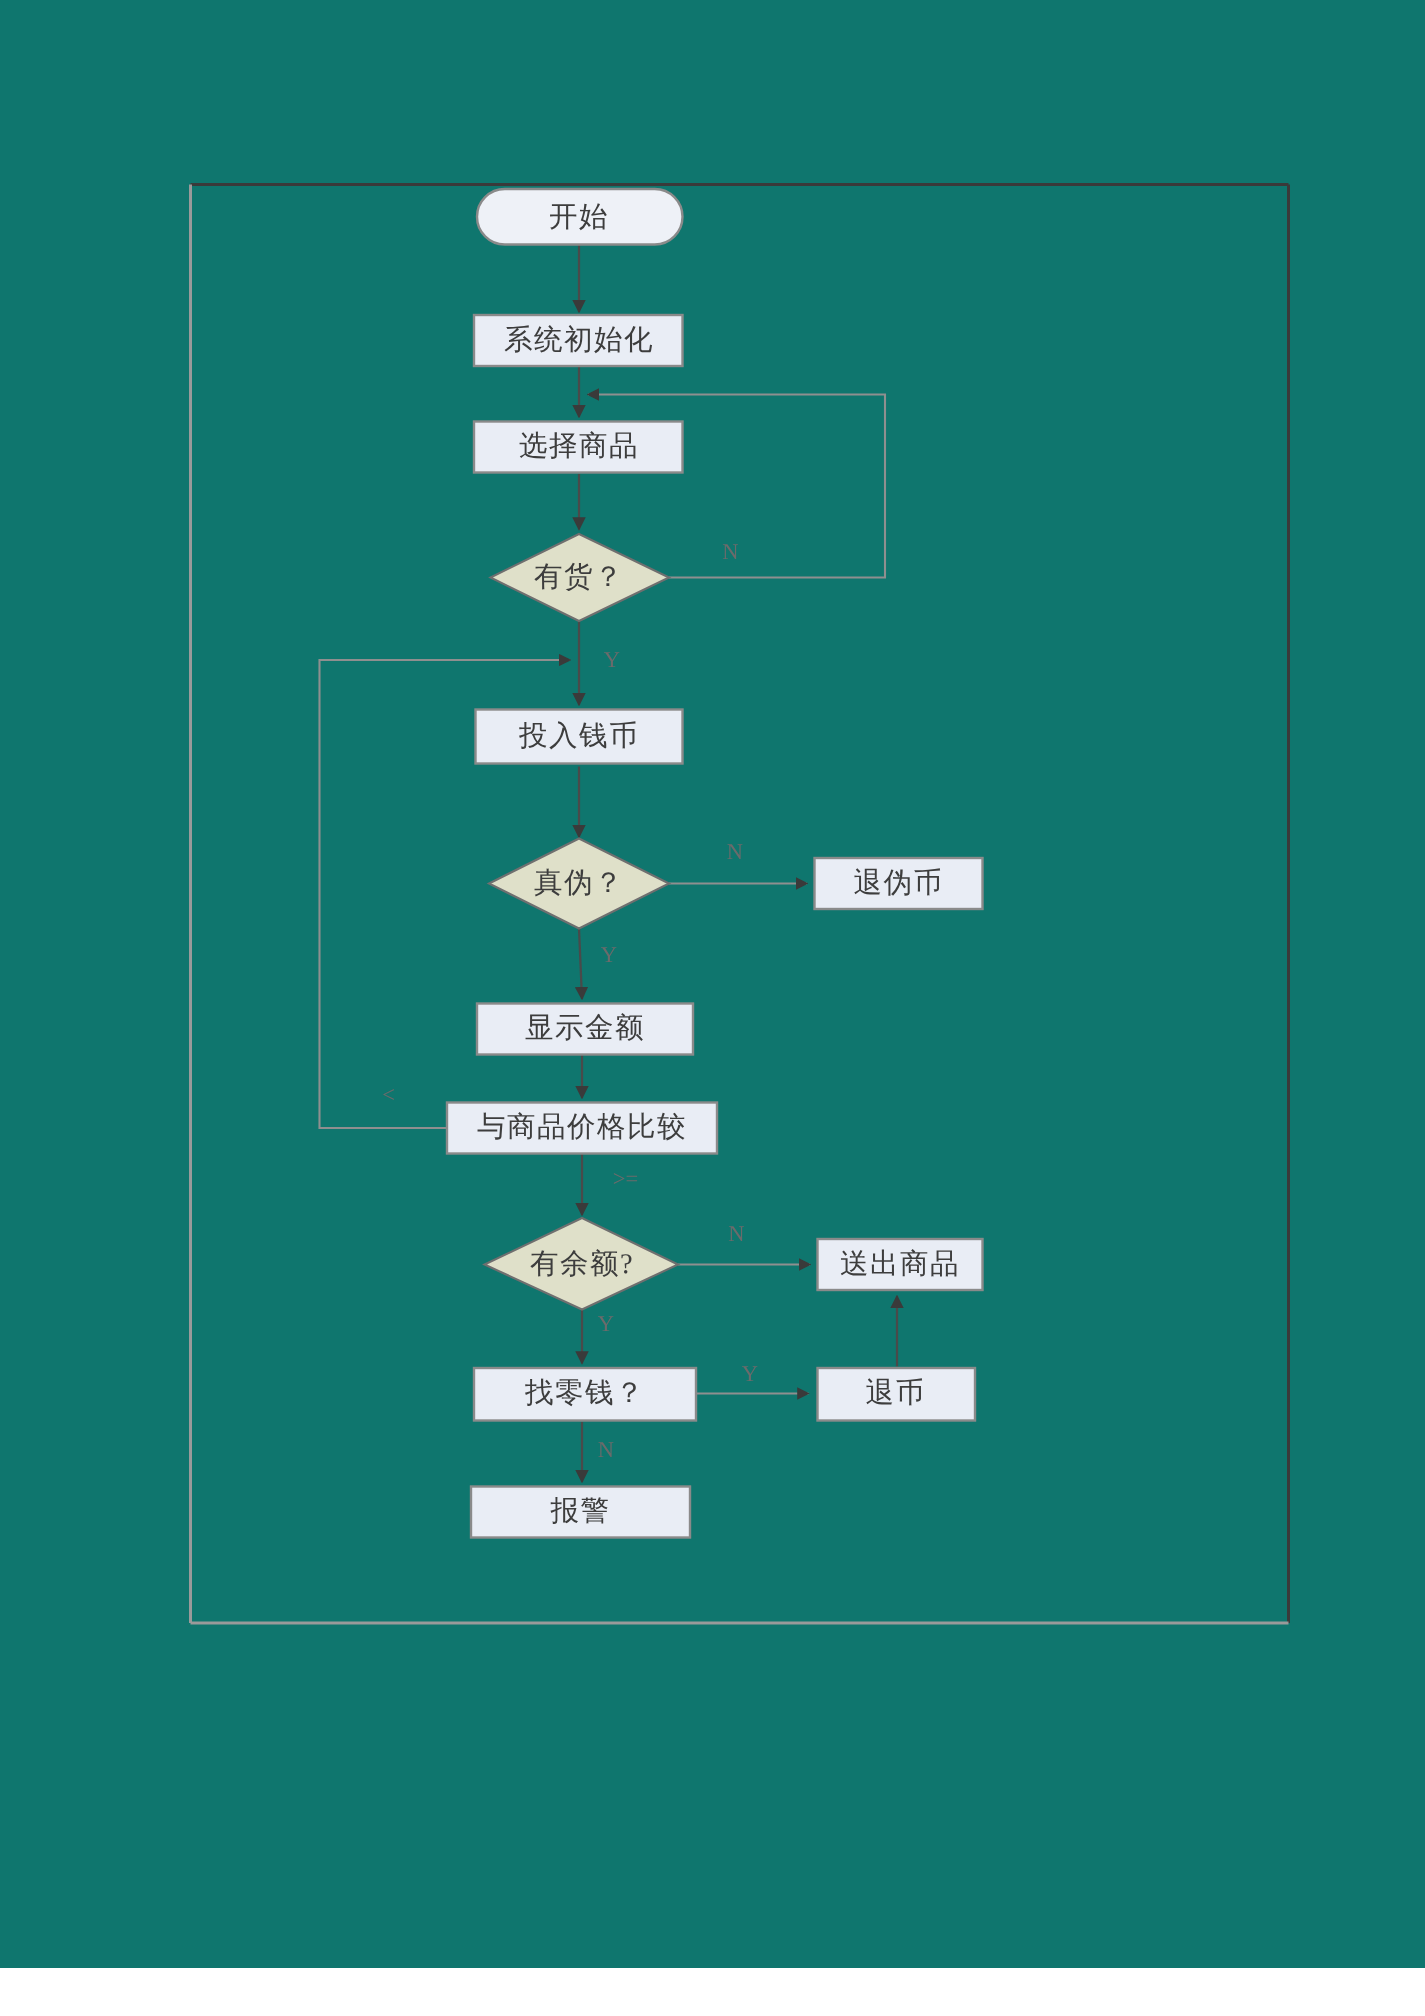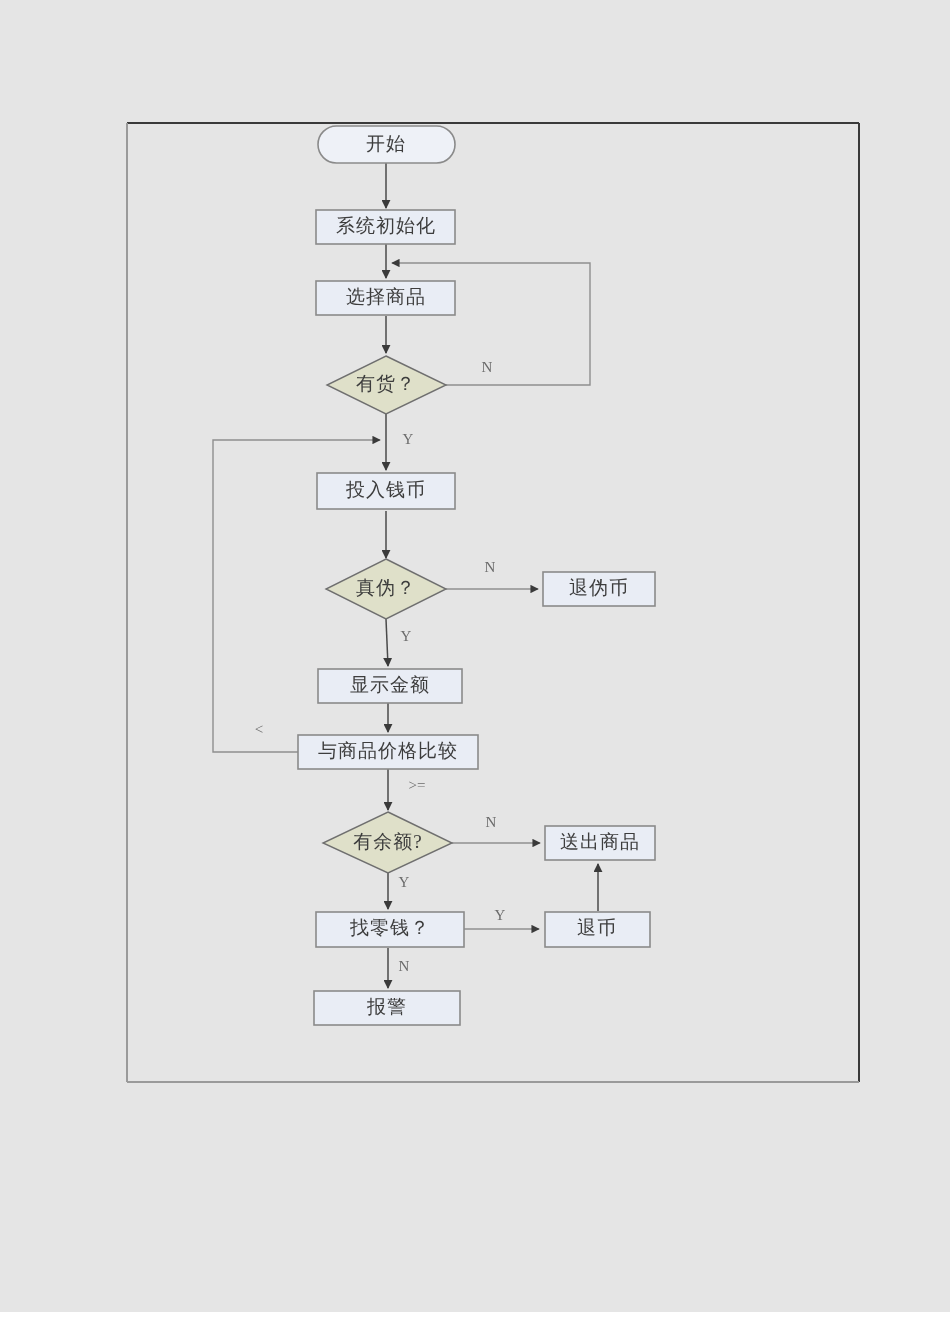--- a/index.html
+++ b/index.html
@@ -11,21 +11,21 @@
   body {
     width: 950px;
     height: 1344px;
     font-family: "Liberation Serif", "DejaVu Serif", serif;
     overflow: hidden;
   }
   #page {
     position: relative;
     width: 950px;
     height: 1312px;
-    background: #e5e5e5;
+    background: #0f766e;
   }
   svg#flowchart {
     position: absolute;
     left: 0;
     top: 0;
     width: 950px;
     height: 1344px;
     display: block;
   }
   .node-label {

